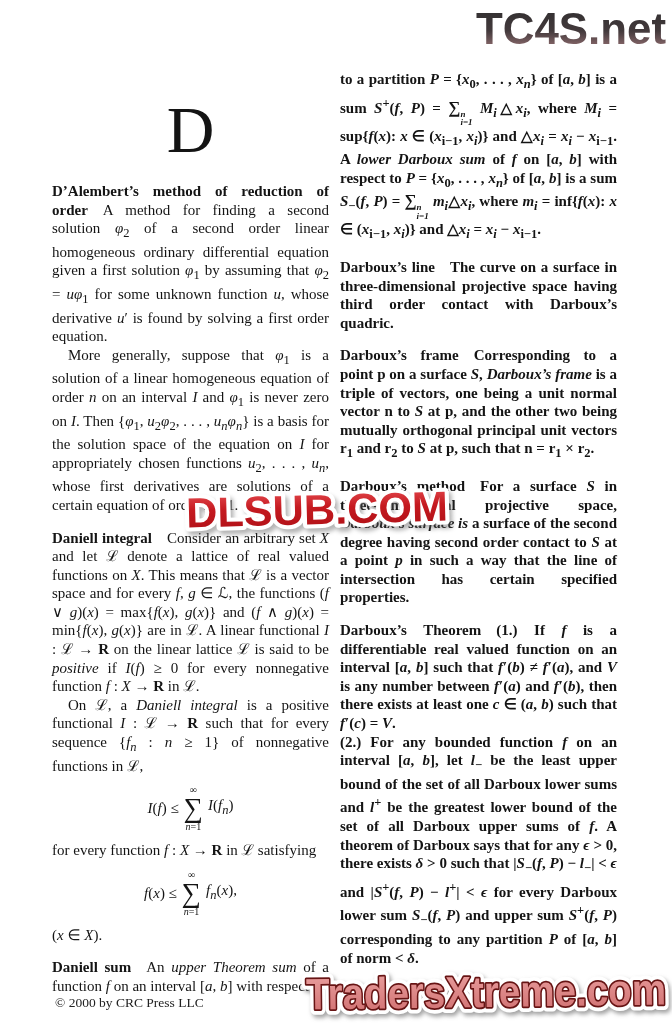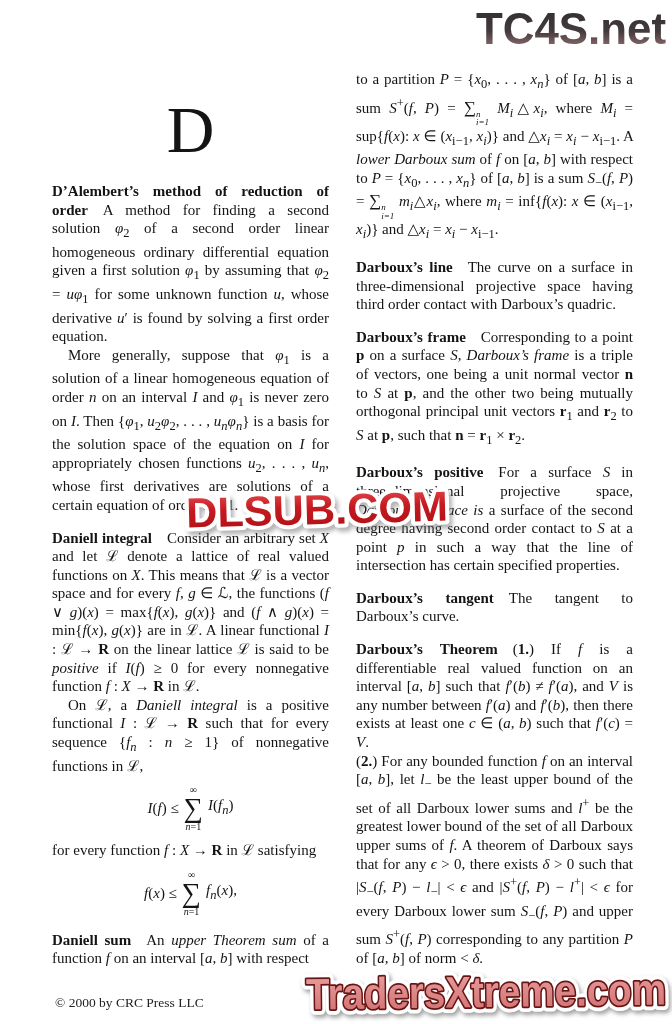--- a/index.html
+++ b/index.html
@@ -12,21 +12,21 @@
     color:#141414;
   }
   .col{
     position:absolute;
     width:277px;
     font-size:15px;
     line-height:18.6px;
     text-align:justify;
   }
   .col-left{left:52px;top:64px;}
-  .col-right{left:356px;top:70px;}
+  .col-right{left:340px;top:70px;font-weight:bold;}
   .section-letter{
     text-align:center;
     font-size:66px;
     line-height:72px;
     margin:30px 0 16px 0;
     font-weight:400;
   }
   p{margin:0;}
   p.entry{margin-top:14px;}
   p.indent{text-indent:16px;}
@@ -103,36 +103,36 @@
     <div class="formula">
       <span><i>f</i>(<i>x</i>) ≤</span>
       <span class="bigsum">
         <span class="lim">∞</span>
         <span class="sigma">∑</span>
         <span class="lim"><i>n</i>=1</span>
       </span>
       <span><i>f<sub>n</sub></i>(<i>x</i>),</span>
     </div>
 
+    <p class="noind">(<i>x</i> ∈ <i>X</i>).</p>
 
     <p class="entry"><b>Daniell sum</b> An <i>upper Theorem sum</i> of a function <i>f</i> on an interval [<i>a</i>, <i>b</i>] with respect</p>
   </div>
 
   <div class="col col-right">
     <p class="noind">to a partition <i>P</i> = {<i>x</i><sub>0</sub>, . . . , <i>x<sub>n</sub></i>} of [<i>a</i>, <i>b</i>] is a sum <i>S</i><sup>+</sup>(<i>f</i>, <i>P</i>) = <span class="isum"><span class="sg">∑</span><span class="ilim">
             <span>n</span>
             <span>i=1</span>
           </span></span> <i>M<sub>i</sub></i>△<i>x<sub>i</sub></i>, where <i>M<sub>i</sub></i> = sup{<i>f</i>(<i>x</i>): <i>x</i> ∈ (<i>x</i><sub>i−1</sub>, <i>x<sub>i</sub></i>)} and △<i>x<sub>i</sub></i> = <i>x<sub>i</sub></i> − <i>x</i><sub>i−1</sub>. A <i>lower Darboux sum</i> of <i>f</i> on [<i>a</i>, <i>b</i>] with respect to <i>P</i> = {<i>x</i><sub>0</sub>, . . . , <i>x<sub>n</sub></i>} of [<i>a</i>, <i>b</i>] is a sum <i>S</i><sub>−</sub>(<i>f</i>, <i>P</i>) = <span class="isum"><span class="sg">∑</span><span class="ilim">
             <span>n</span>
             <span>i=1</span>
           </span></span> <i>m<sub>i</sub></i>△<i>x<sub>i</sub></i>, where <i>m<sub>i</sub></i> = inf{<i>f</i>(<i>x</i>): <i>x</i> ∈ (<i>x</i><sub>i−1</sub>, <i>x<sub>i</sub></i>)} and △<i>x<sub>i</sub></i> = <i>x<sub>i</sub></i> − <i>x</i><sub>i−1</sub>.</p>
     <p class="entry"><b>Darboux’s line</b> The curve on a surface in three-dimensional projective space having third order contact with Darboux’s quadric.</p>
     <p class="entry"><b>Darboux’s frame</b> Corresponding to a point <b>p</b> on a surface <i>S</i>, <i>Darboux’s frame</i> is a triple of vectors, one being a unit normal vector <b>n</b> to <i>S</i> at <b>p</b>, and the other two being mutually orthogonal principal unit vectors <b>r</b><sub>1</sub> and <b>r</b><sub>2</sub> to <i>S</i> at <b>p</b>, such that <b>n</b> = <b>r</b><sub>1</sub> × <b>r</b><sub>2</sub>.</p>
-    <p class="entry"><b>Darboux’s positive</b> For a surface <i>S</i> in three-dimensional projective space, <i>Darboux’s surface is</i> a surface of the second degree having second order contact to <i>S</i> at a point <i>p</i> in such a way that the line of intersection has certain specified properties.</p>
-    <p class="entry"><b>Darboux’s tangent</b> The tangent to Darboux’s curve.</p>
+    <p class="entry"><b>Darboux’s method</b> For a surface <i>S</i> in three-dimensional projective space, <i>Darboux’s surface is</i> a surface of the second degree having second order contact to <i>S</i> at a point <i>p</i> in such a way that the line of intersection has certain specified properties.</p>
     <p class="entry"><b>Darboux’s Theorem</b> (<b>1.</b>) If <i>f</i> is a differentiable real valued function on an interval [<i>a</i>, <i>b</i>] such that <i>f</i>′(<i>b</i>) ≠ <i>f</i>′(<i>a</i>), and <i>V</i> is any number between <i>f</i>′(<i>a</i>) and <i>f</i>′(<i>b</i>), then there exists at least one <i>c</i> ∈ (<i>a</i>, <i>b</i>) such that <i>f</i>′(<i>c</i>) = <i>V</i>.</p>
     <p class="noind">(<b>2.</b>) For any bounded function <i>f</i> on an interval [<i>a</i>, <i>b</i>], let <i>l</i><sub>−</sub> be the least upper bound of the set of all Darboux lower sums and <i>l</i><sup>+</sup> be the greatest lower bound of the set of all Darboux upper sums of <i>f</i>. A theorem of Darboux says that for any <i>ϵ</i> &gt; 0, there exists <i>δ</i> &gt; 0 such that |<i>S</i><sub>−</sub>(<i>f</i>, <i>P</i>) − <i>l</i><sub>−</sub>| &lt; <i>ϵ</i> and |<i>S</i><sup>+</sup>(<i>f</i>, <i>P</i>) − <i>l</i><sup>+</sup>| &lt; <i>ϵ</i> for every Darboux lower sum <i>S</i><sub>−</sub>(<i>f</i>, <i>P</i>) and upper sum <i>S</i><sup>+</sup>(<i>f</i>, <i>P</i>) corresponding to any partition <i>P</i> of [<i>a</i>, <i>b</i>] of norm &lt; <i>δ</i>.</p>
   </div>
 
   <div class="footer">© 2000 by CRC Press LLC</div>
 
   <svg class="wm wm-tc4s" width="200" height="56" viewBox="0 0 200 56">
     <defs>
       <linearGradient id="gradTc4s" x1="0" y1="0" x2="0" y2="1">
         <stop offset="0" stop-color="#2e2d2e"></stop>

